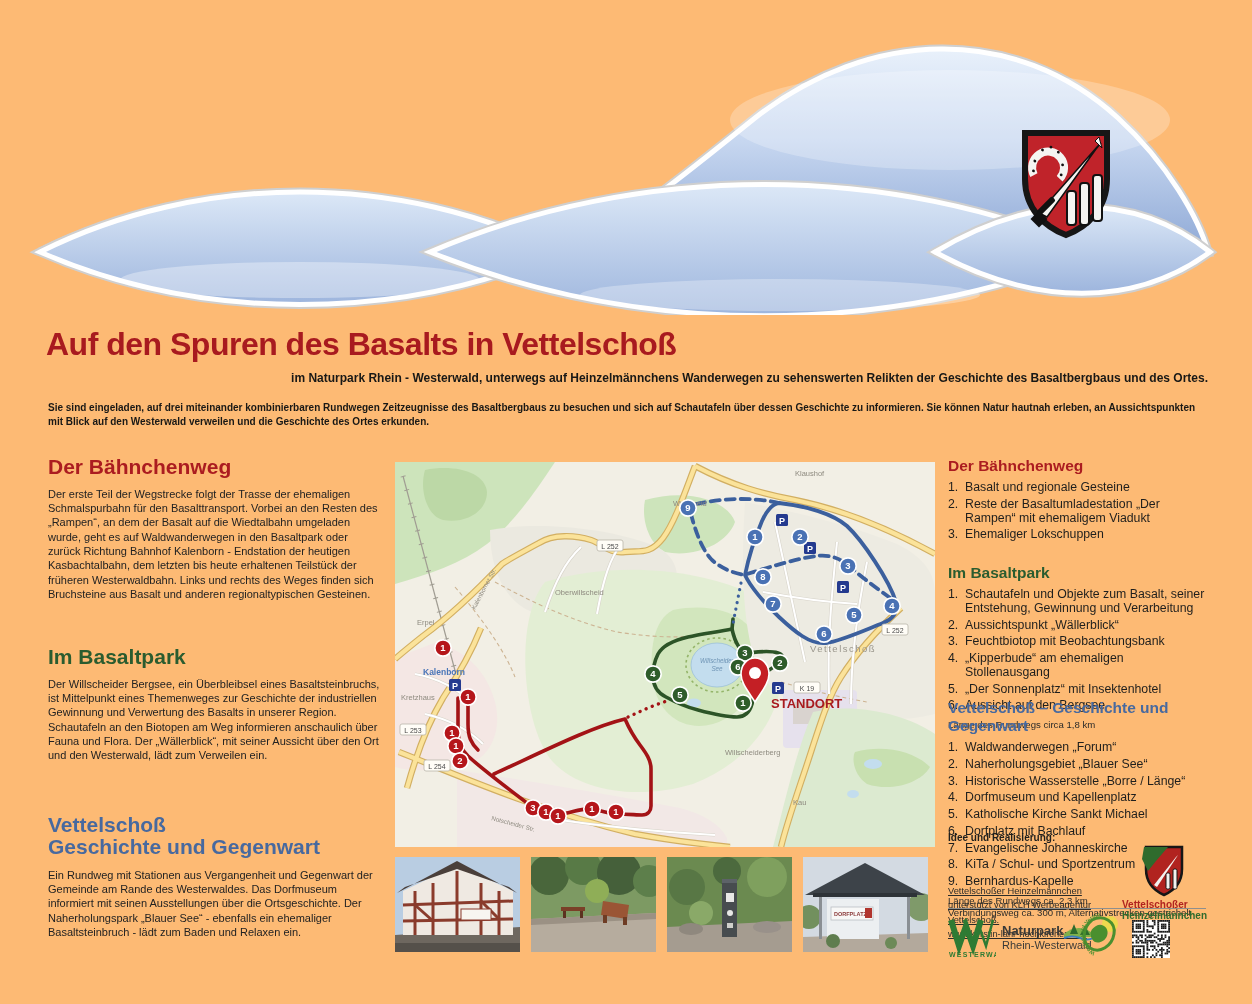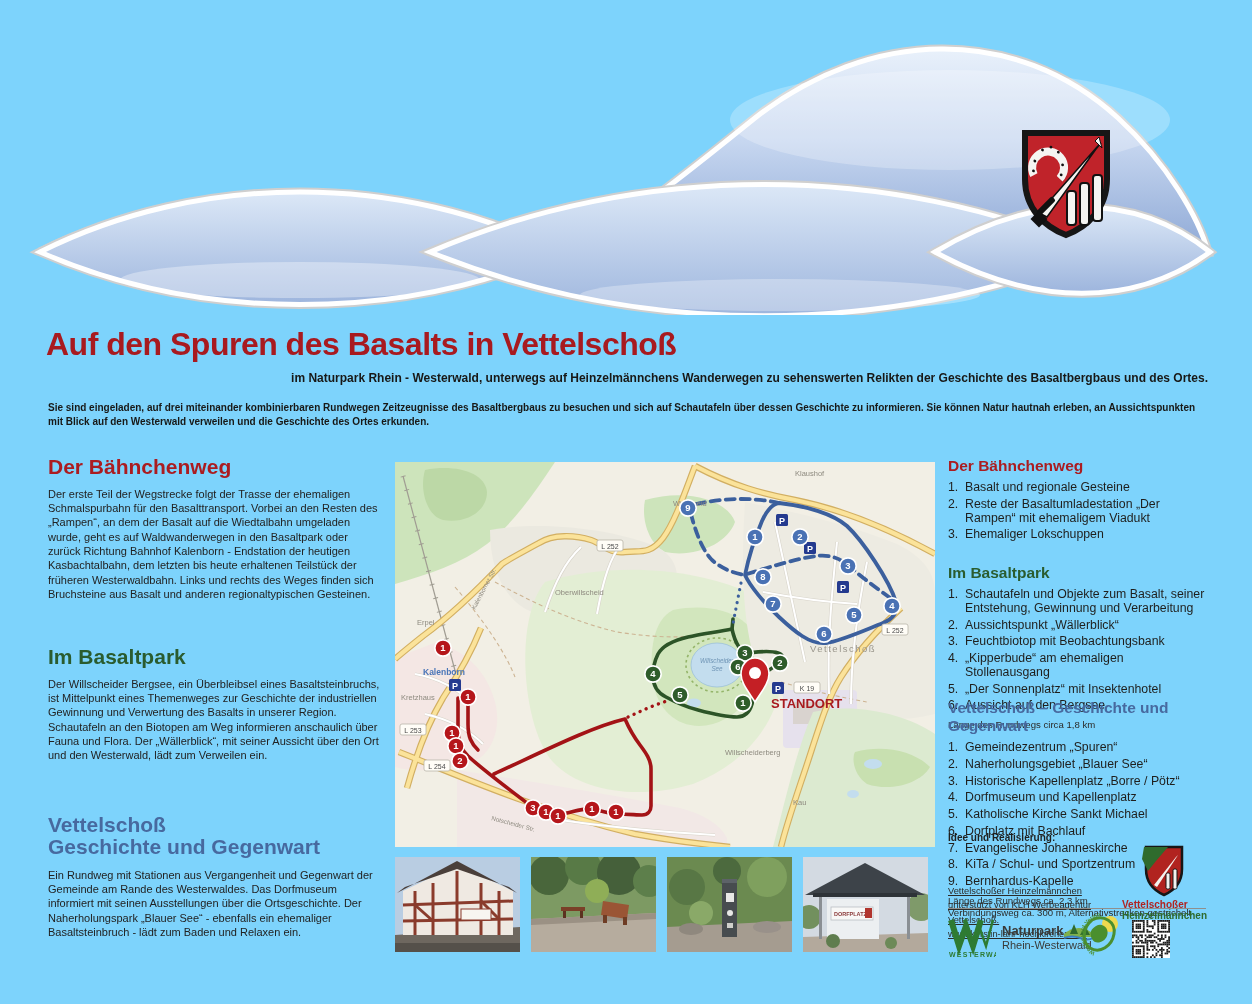--- a/index.html
+++ b/index.html
@@ -1,16 +1,16 @@
 <!DOCTYPE html>
 <html><head>
 <meta charset="utf-8">
 <style>
   html,body{margin:0;padding:0;background:#fff;}
-  .page{position:relative;width:1252px;height:1004px;background:#7dd3fc;overflow:hidden;
+  .page{position:relative;width:1252px;height:1004px;background:#fdba74;overflow:hidden;
         font-family:"Liberation Sans","DejaVu Sans",sans-serif;color:#1f1f1d;}
   .abs{position:absolute;}
   
   #header-art{position:absolute;left:0;top:0;}
   
   .page-title{left:46px;top:326px;width:1160px;font-size:32px;font-weight:bold;
               color:#a81a1f;letter-spacing:-0.5px;}
   .subtitle{left:48px;top:371px;width:1160px;font-size:12px;font-weight:bold;color:#181816;text-align:right;}
   .lead{left:48px;top:401px;width:1150px;font-size:10px;font-weight:bold;color:#181816;line-height:1.38;}
   
@@ -431,29 +431,29 @@
       </ol>
     <div class="notes">
         <div>Länge des Rundwegs circa 1,8 km</div>
       </div>
   </div>
   <div class="abs rsec" style="top:699px;">
     <h3 class="c-blue">Vettelschoß – Geschichte und Gegenwart</h3>
     <ol class="station-list">
         <li>
           <span class="num">1.</span>
-          <span>Gemeindezentrum „Spuren“</span>
+          <span>Waldwanderwegen „Forum“</span>
         </li>
         <li>
           <span class="num">2.</span>
           <span>Naherholungsgebiet „Blauer See“</span>
         </li>
         <li>
           <span class="num">3.</span>
-          <span>Historische Kapellenplatz „Borre / Pötz“</span>
+          <span>Historische Wasserstelle „Borre / Länge“</span>
         </li>
         <li>
           <span class="num">4.</span>
           <span>Dorfmuseum und Kapellenplatz</span>
         </li>
         <li>
           <span class="num">5.</span>
           <span>Katholische Kirche Sankt Michael</span>
         </li>
         <li>

